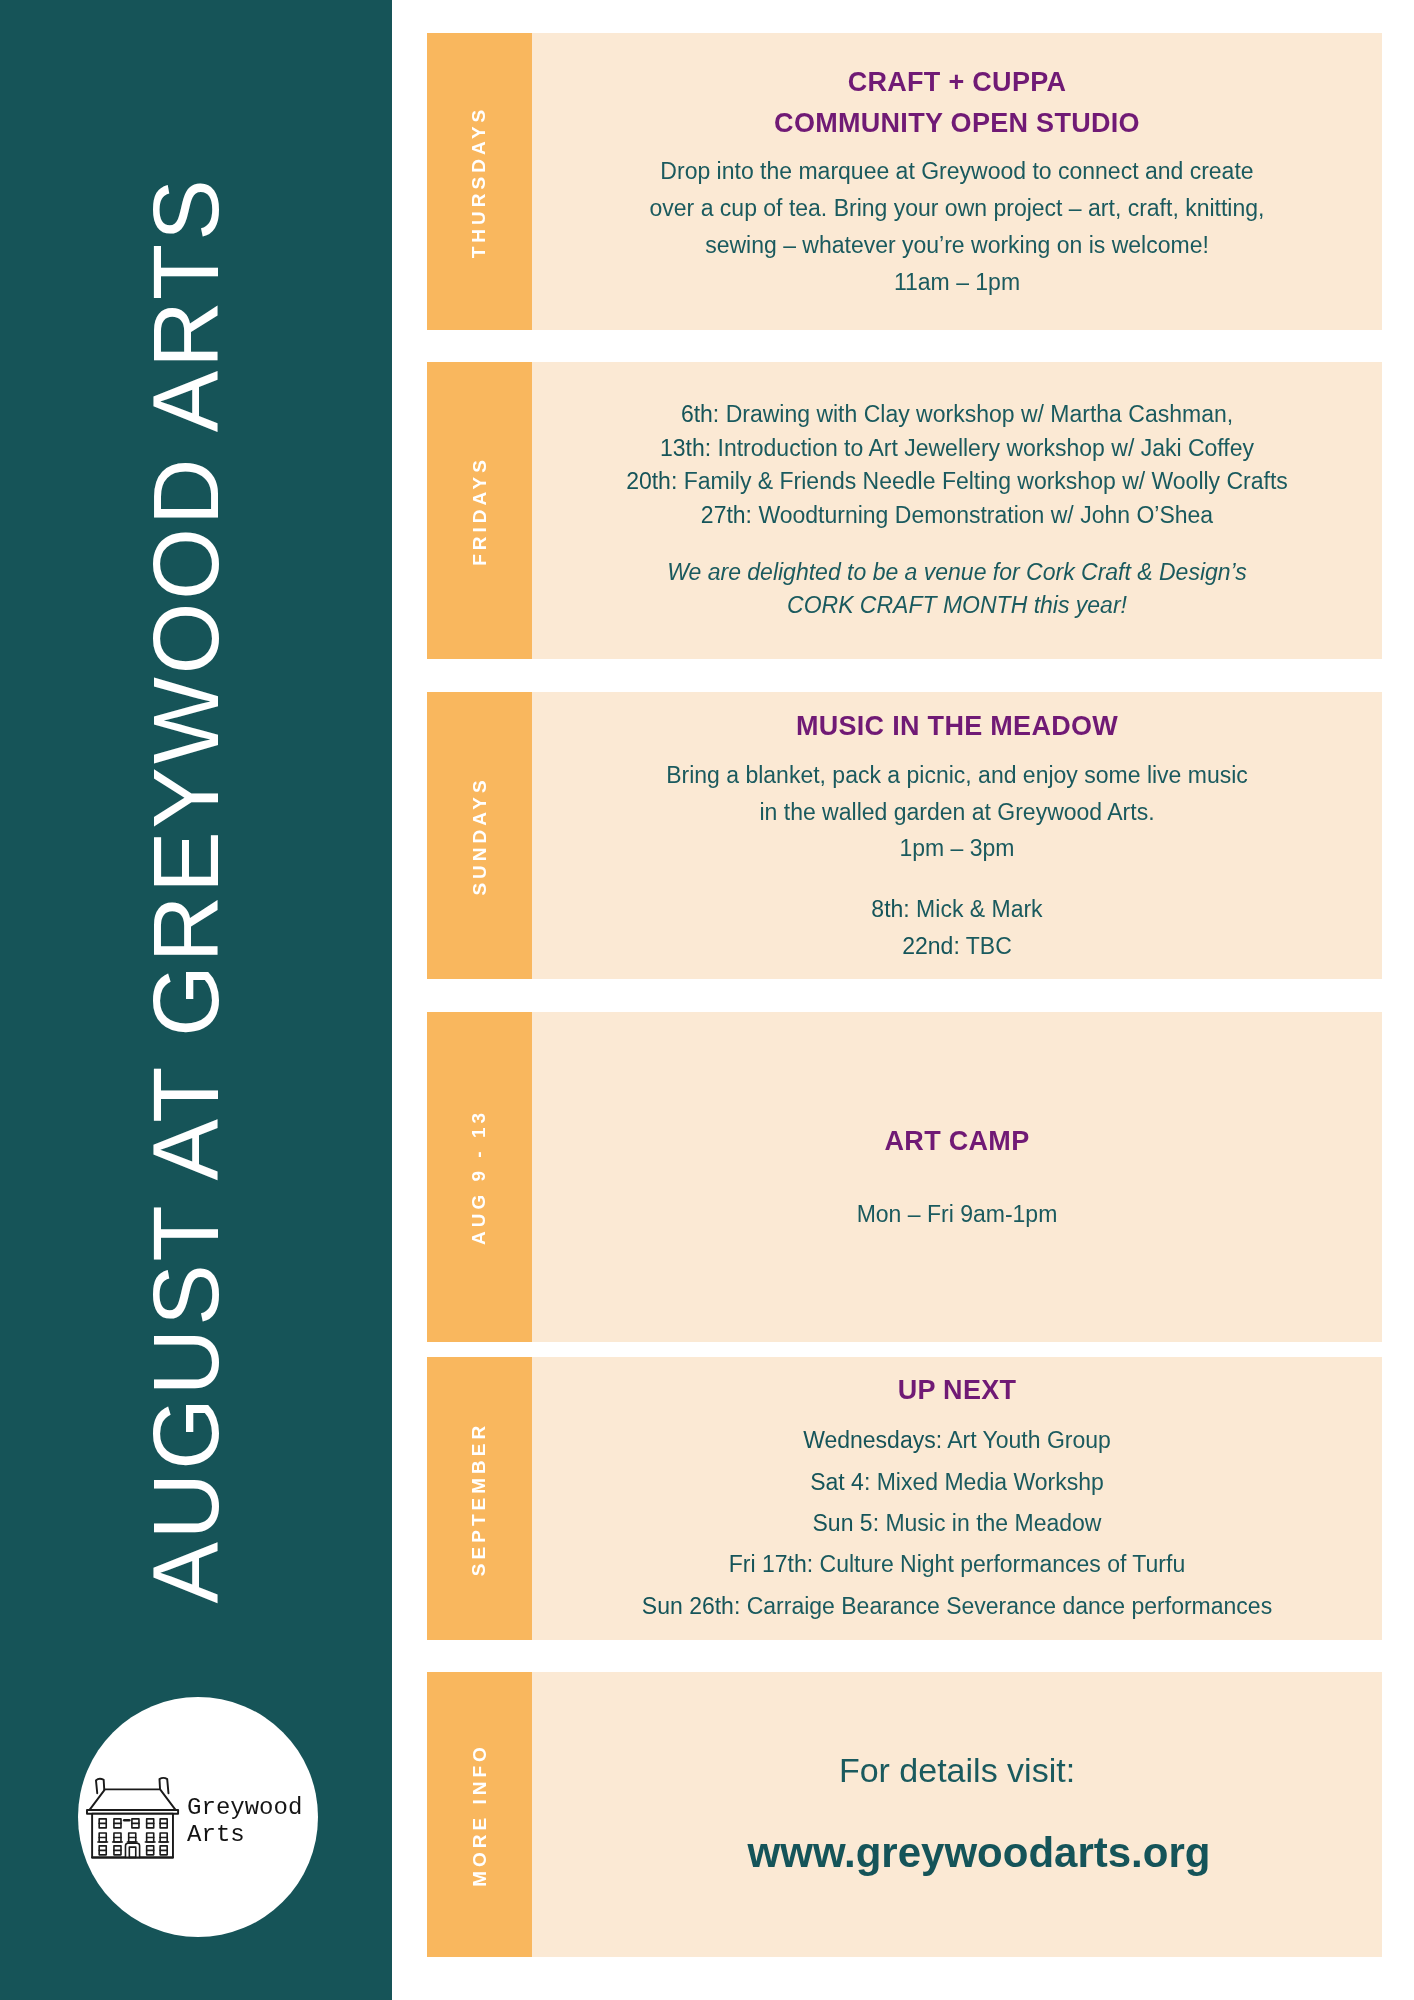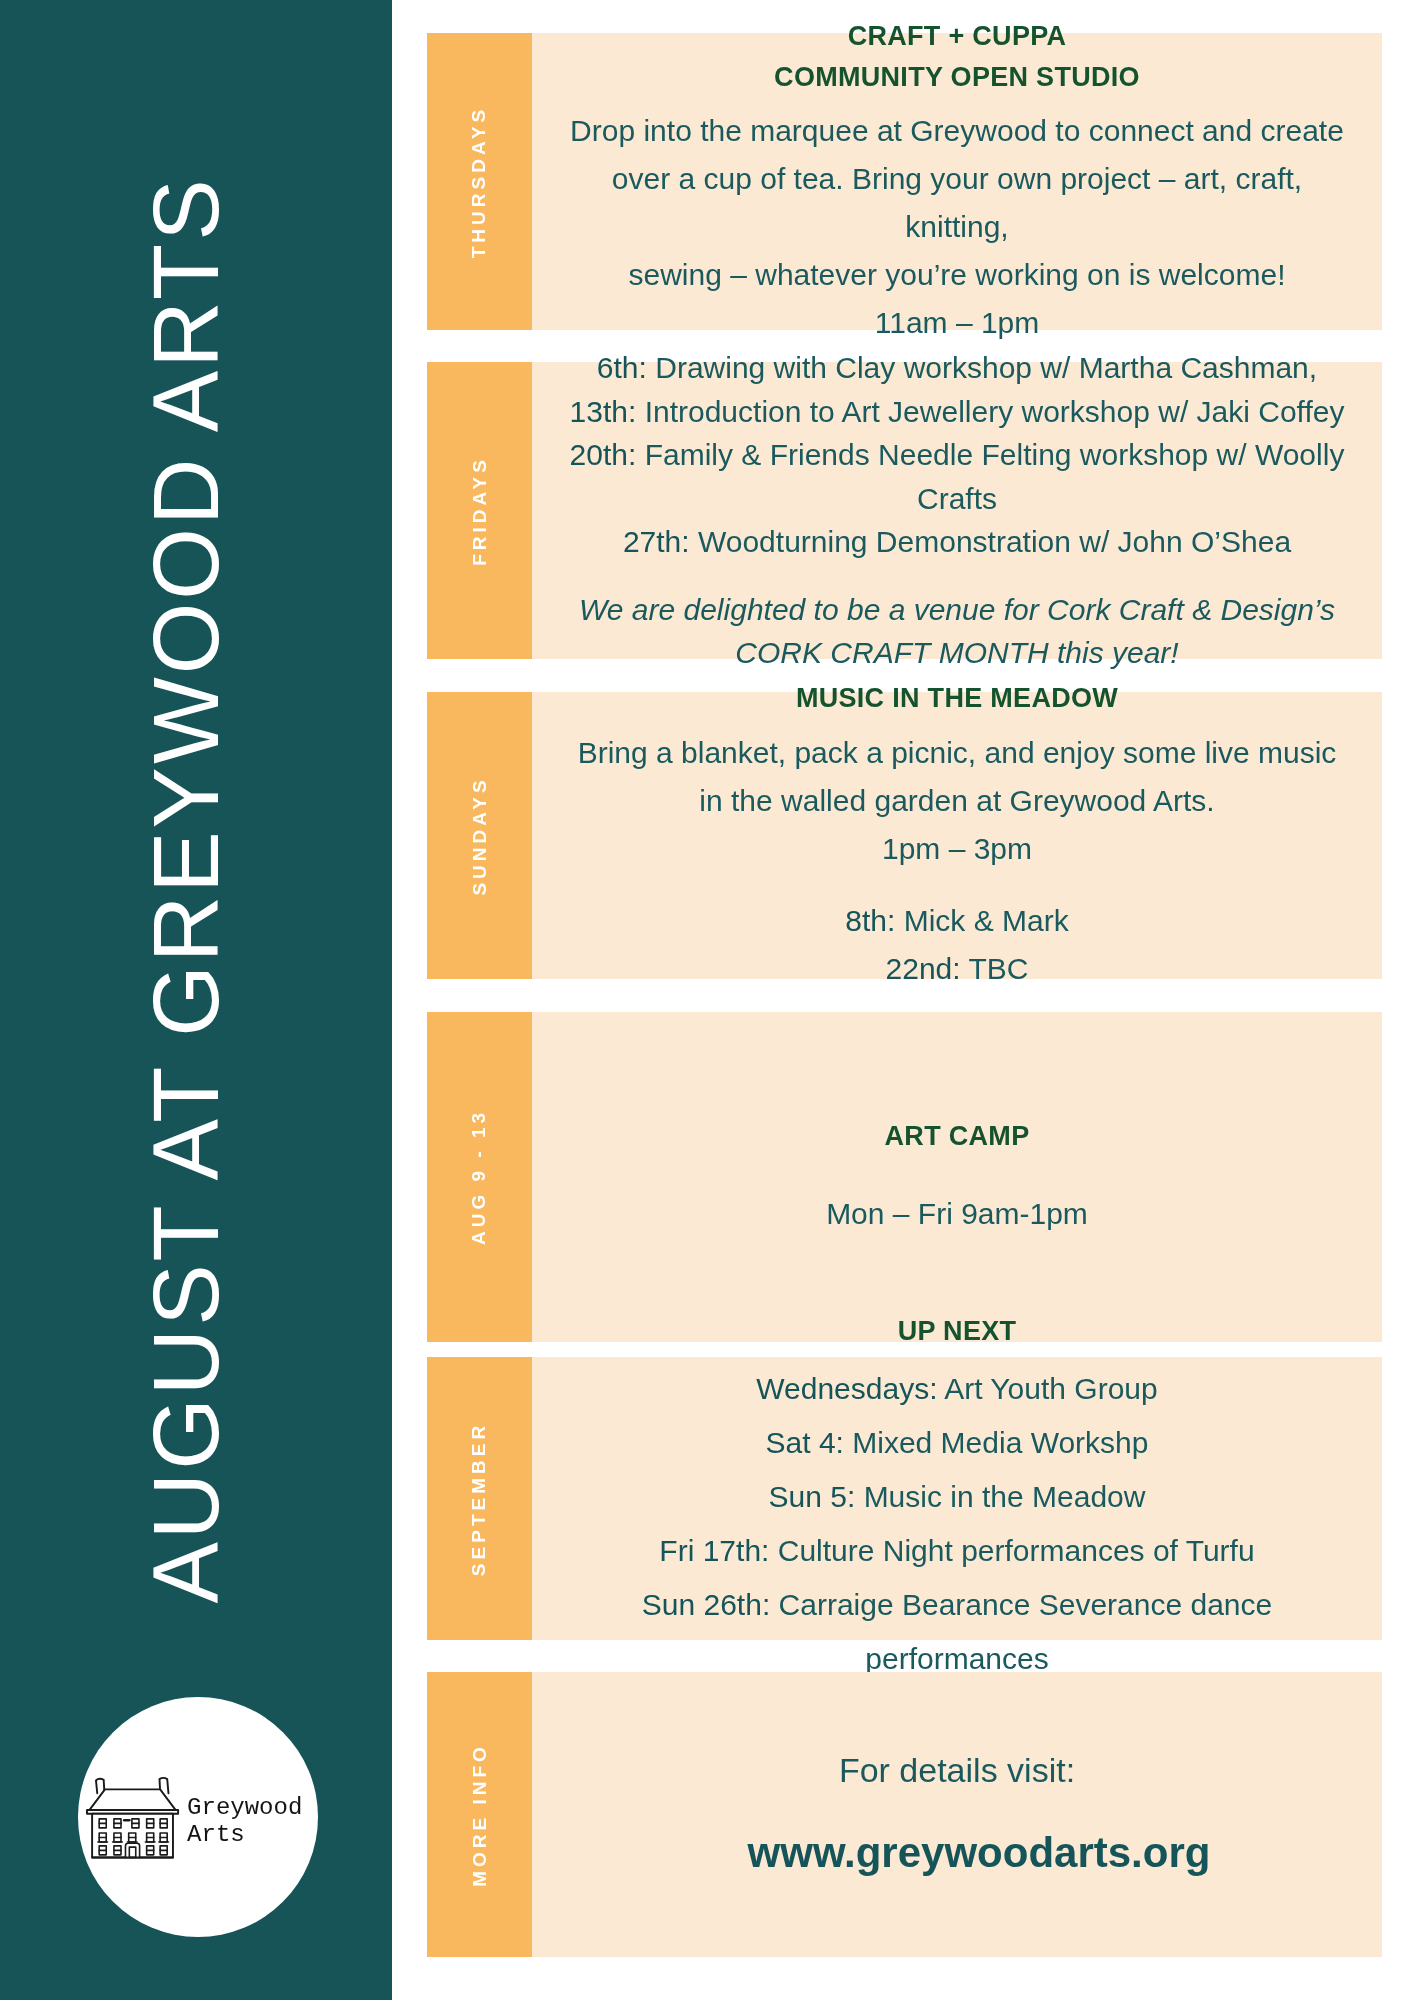--- a/index.html
+++ b/index.html
@@ -41,23 +41,23 @@
     transform:rotate(-90deg);white-space:nowrap;color:#ffffff;
     font-size:19px;font-weight:700;letter-spacing:4px;
   }
   .content{
     flex:1;background:#fbe9d4;color:#1a5a5e;
     display:flex;flex-direction:column;justify-content:center;align-items:center;
     text-align:center;padding:18px 34px;box-sizing:border-box;
   }
   .card-title{
     margin:0 0 10px 0;font-size:27px;font-weight:700;line-height:1.5;
-    letter-spacing:0.3px;white-space:pre-line;color:#14532d;
-  }
-  .line{margin:0;font-size:30px;line-height:1.6;white-space:pre-line;}
+    letter-spacing:0.3px;white-space:pre-line;color:#701a75;
+  }
+  .line{margin:0;font-size:23px;line-height:1.6;white-space:pre-line;}
   .line b{font-weight:400;color:#155459;}
   .line.gap{margin-top:24px;}
   .line.italic{font-style:italic;}
   .c2 .line{line-height:1.45;}
   .c3 .line{line-height:1.6;}
   .c5 .line{line-height:1.8;}
   .line.visit{font-size:34px;margin-bottom:22px;}
   .line.url{font-size:42px;font-weight:700;color:#155459;margin-left:44px;}
   .house-icon{display:block;}
 </style>

